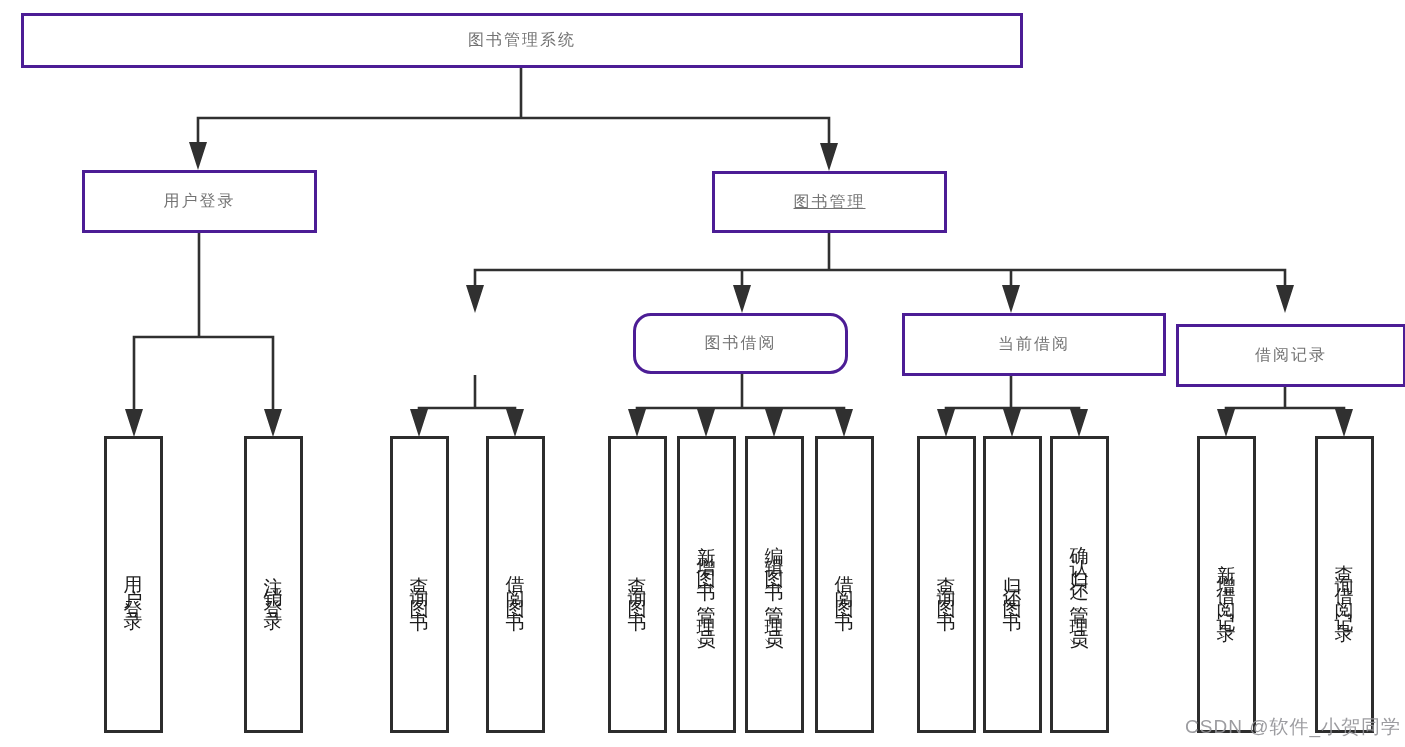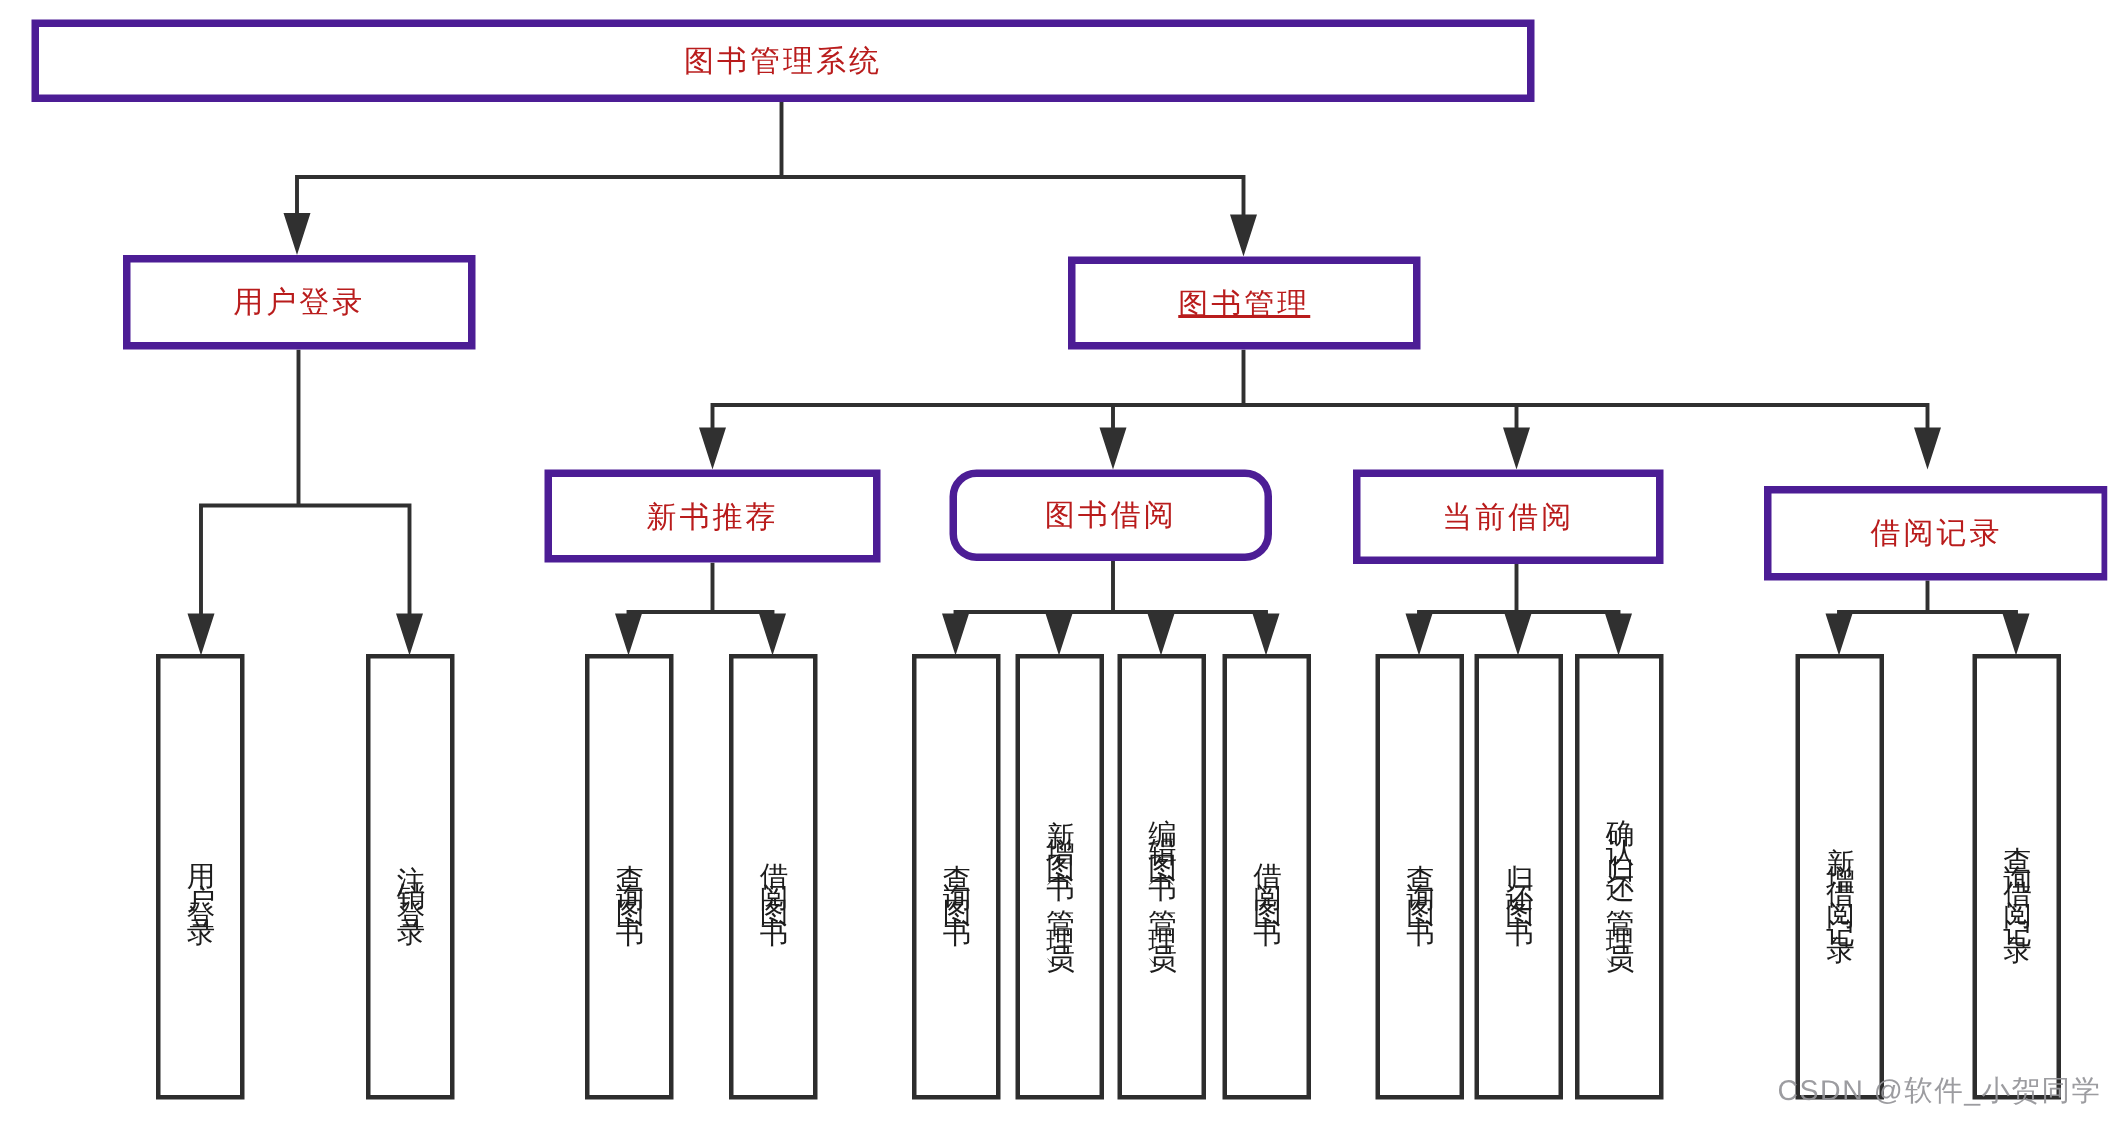--- a/index.html
+++ b/index.html
@@ -12,28 +12,28 @@
     overflow: hidden;
   }
   #connectors {
     position: absolute;
     left: 0; top: 0;
     width: 1405px; height: 747px;
   }
   .hnode {
     position: absolute;
     box-sizing: border-box;
-    border: 5px solid #4c1d95;
+    border: 3px solid #4c1d95;
     background: #ffffff;
     display: flex;
     align-items: center;
     justify-content: center;
-    font-size: 20px;
+    font-size: 16px;
     letter-spacing: 2px;
-    color: #b91c1c;
+    color: #737373;
     white-space: nowrap;
   }
   .leaf {
     position: absolute;
     box-sizing: border-box;
     border: 3px solid #2d2d2d;
     background: #ffffff;
     width: 59px;
     height: 297px;
     top: 436px;
@@ -93,23 +93,22 @@
              M1070 409 L1088 409 L1079 437 Z
              M1217 409 L1235 409 L1226 437 Z
              M1335 409 L1353 409 L1344 437 Z"></path>
   </svg>
 
   <div class="hnode" style="left:21px; top:13px; width:1002px; height:55px;">图书管理系统</div>
 
   <div class="hnode" style="left:82px; top:170px; width:235px; height:63px;">用户登录</div>
   <div class="hnode" style="left:712px; top:171px; width:235px; height:62px;text-decoration:underline;">图书管理</div>
 
-  <div class="hnode" style="left:363px; top:313px; width:224px; height:62px;">新书推荐</div>
   <div class="hnode" style="left:633px; top:313px; width:215px; height:61px;border-radius:18px;">图书借阅</div>
-  <div class="hnode" style="left:902px; top:313px; width:207px; height:63px;">当前借阅</div>
+  <div class="hnode" style="left:902px; top:313px; width:264px; height:63px;">当前借阅</div>
   <div class="hnode" style="left:1176px; top:324px; width:230px; height:63px;">借阅记录</div>
 
   <div class="leaf" style="left:104px;">
     <span class="vtext">用户登录</span>
   </div>
   <div class="leaf" style="left:244px;">
     <span class="vtext">注销登录</span>
   </div>
   <div class="leaf" style="left:390px;">
     <span class="vtext">查询图书</span>

